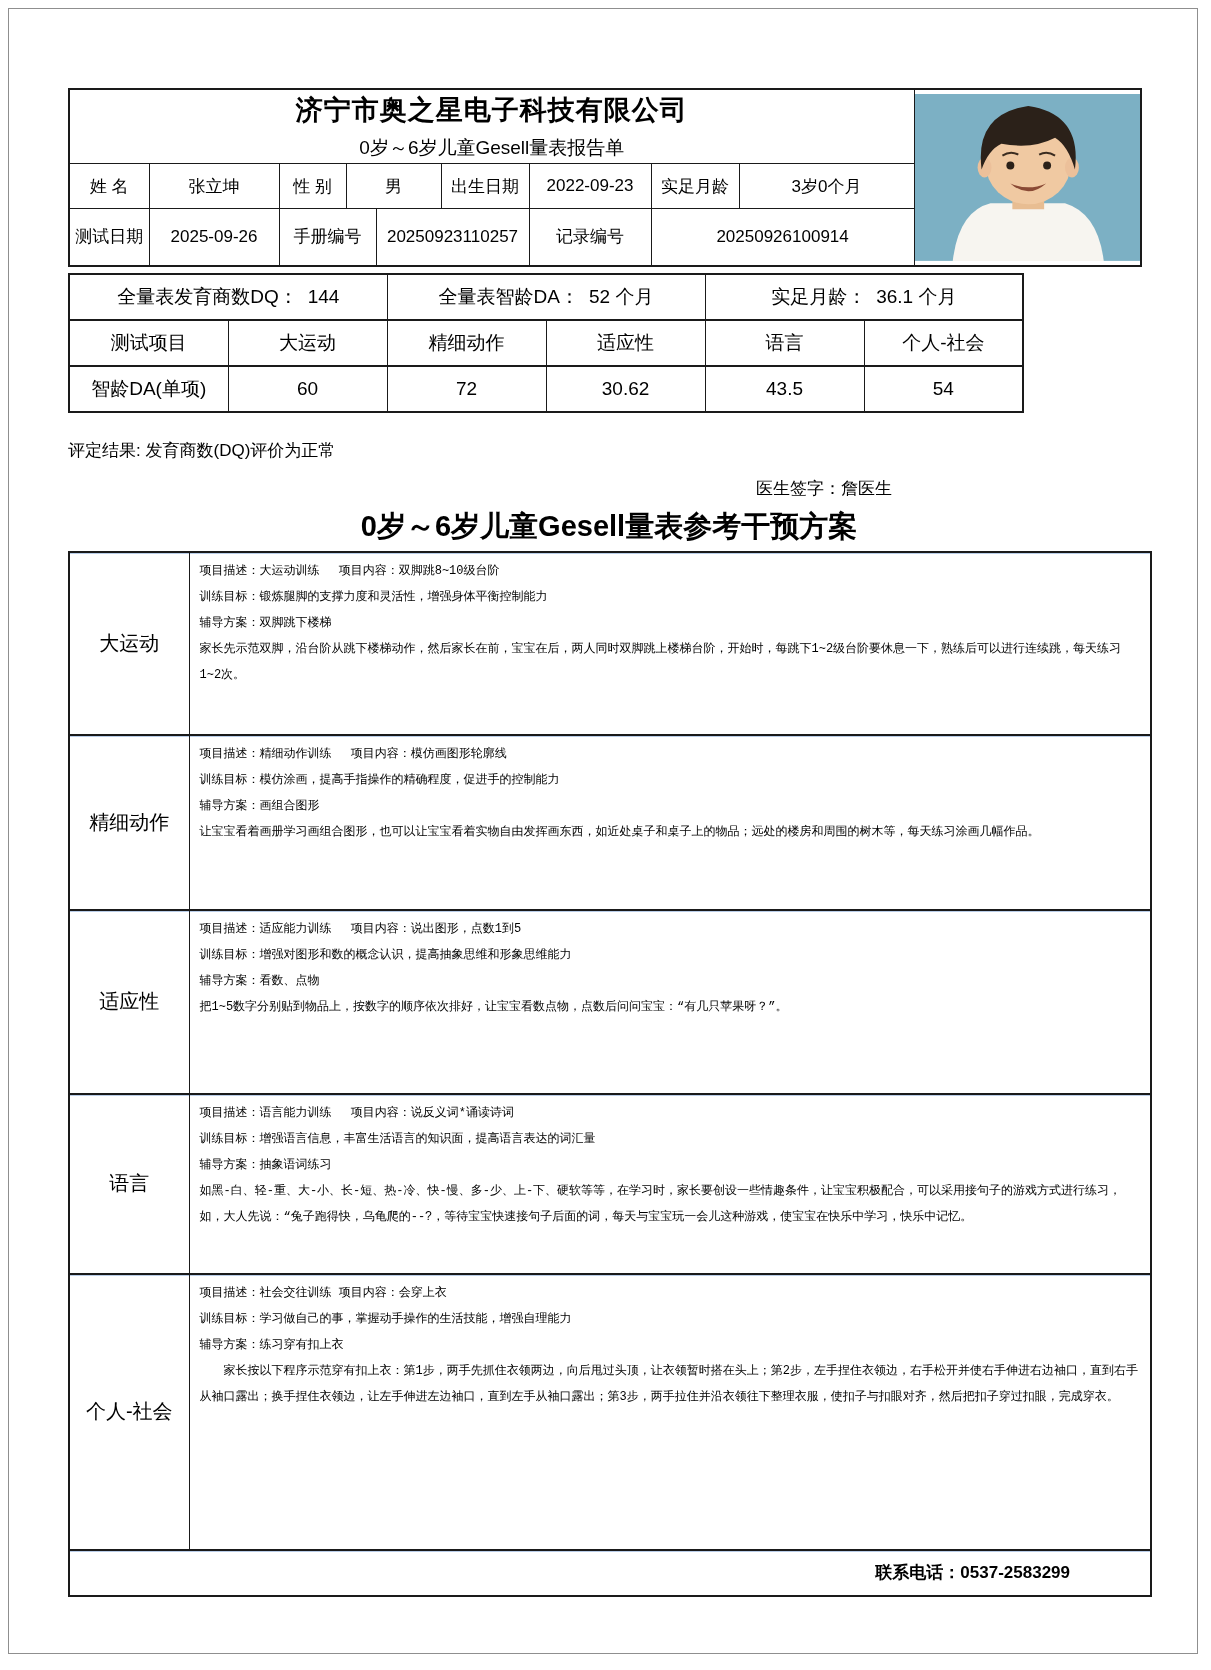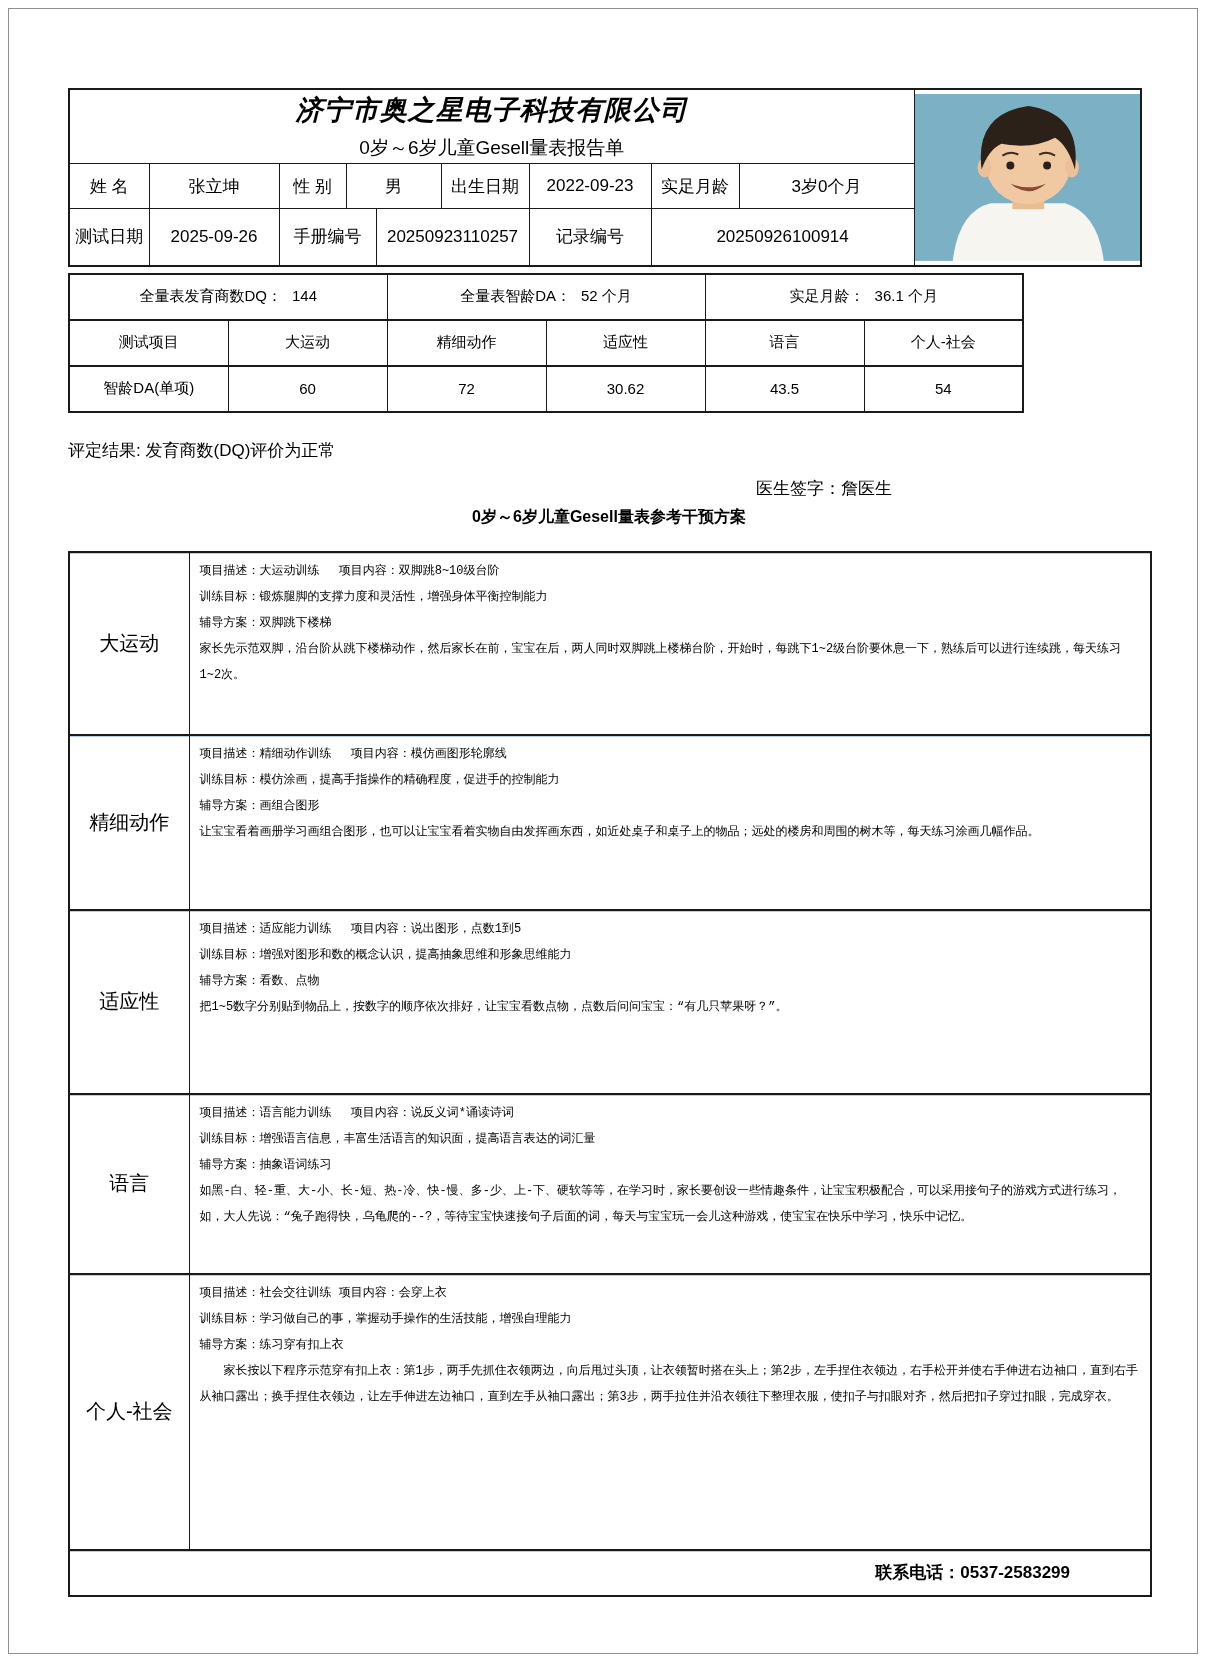--- a/index.html
+++ b/index.html
@@ -23,40 +23,40 @@
   table { border-collapse: collapse; table-layout: fixed; }
 
   
   .header-table { width: 1072px; border: 2px solid #1a1a1a; }
   .header-table td {
     border: 1px solid #1a1a1a;
     text-align: center; vertical-align: middle;
     font-size: 17px; padding: 2px 3px; overflow: hidden;
   }
   .title-cell { height: 66px; }
-  .company { font-size: 27px; font-weight: bold; letter-spacing: 1px; font-style: italic; }
+  .company { font-size: 27px; font-weight: bold; letter-spacing: 1px; }
   .report-title { font-size: 19px; font-weight: normal; margin-top: 7px; }
   .row-fields-1 td { height: 45px; }
   .row-fields-2 td { height: 57px; }
   .photo-cell { padding: 0 !important; }
   .photo-cell svg { display: block; width: 100%; height: 100%; }
 
   
   .results-label { margin-top: 14px; font-size: 17px; height: 20px; }
   .results-table { width: 954px; margin-top: 6px; border: 2px solid #1a1a1a; }
   .results-table td {
     border: 1px solid #1a1a1a; border-top-width: 2px;
     height: 46px; text-align: center; vertical-align: middle;
-    font-size: 15px; padding: 1px 2px;
+    font-size: 19px; padding: 1px 2px;
   }
   .summary-label { margin-right: 10px; }
 
   .assessment-line { margin-top: 26px; font-size: 17px; height: 22px; }
   .doctor-line { margin-top: 16px; font-size: 17px; height: 22px; padding-left: 688px; }
-  .plan-title { margin-top: 8px; height: 34px; text-align: center; font-size: 16px; font-weight: bold; }
+  .plan-title { margin-top: 8px; height: 34px; text-align: center; font-size: 29px; font-weight: bold; }
 
   
   .plan-table { width: 1082px; margin-top: 10px; border: 2px solid #1a1a1a; }
   .plan-table td { border: 1px solid #1a1a1a; vertical-align: top; }
   .plan-table tr.section { border-top: 2px solid #1a1a1a; }
   .plan-table tr.section td { box-shadow: inset 0 1px 0 #b9cde8; }
   .plan-label-cell {
     width: 120px; text-align: center; vertical-align: middle !important;
     font-size: 20px; padding: 0 4px;
   }

